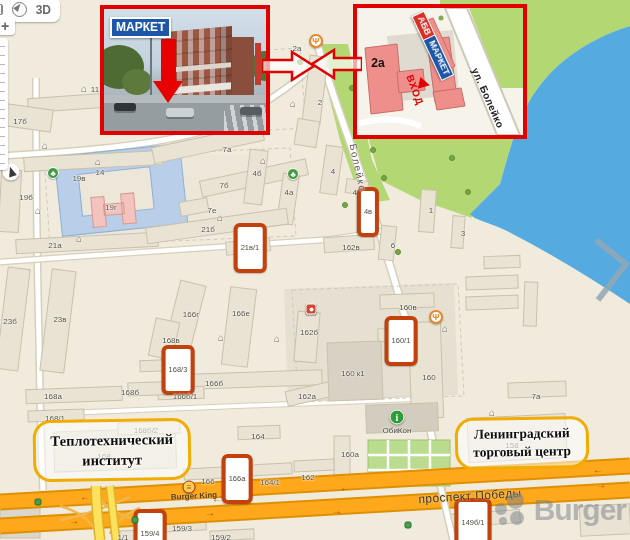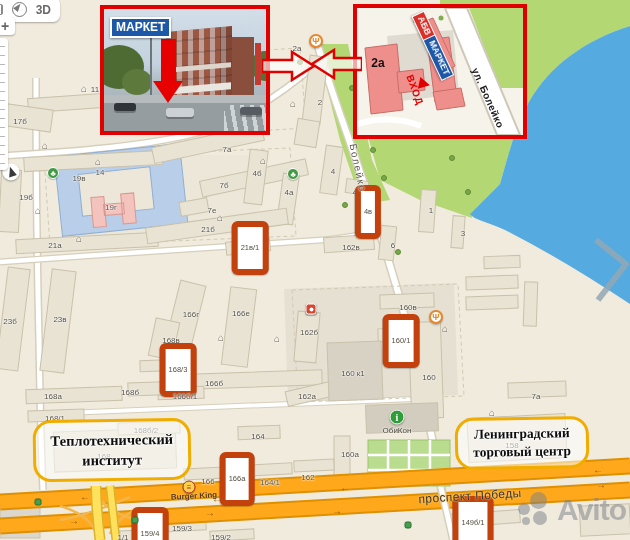--- a/index.html
+++ b/index.html
@@ -4,21 +4,21 @@
 <style>
   html,body{margin:0;padding:0;background:#888;}
   #stage{position:relative;width:630px;height:540px;overflow:hidden;background:#f0ebdd;
          font-family:"Liberation Sans",sans-serif;}
   #base-map{position:absolute;left:0;top:0;z-index:0;}
 
   
   #map-labels{position:absolute;inset:0;z-index:2;pointer-events:none;}
   .blabel{position:absolute;transform:translate(-50%,-50%);font-size:8px;color:#524d41;
           white-space:nowrap;text-shadow:0 0 2px #fff,0 0 2px #fff,0 0 1px #fff;}
-  .blabel.pill{background:#fff;border:6px solid #c2410c;border-radius:6px;padding:16px 3px;
+  .blabel.pill{background:#fff;border:4px solid #c2410c;border-radius:6px;padding:16px 3px;
           font-size:7.5px;box-shadow:0 1px 1px rgba(0,0,0,.2);text-shadow:none;line-height:10px;}
   .poi{position:absolute;transform:translate(-50%,-50%);display:flex;align-items:center;
        justify-content:center;box-sizing:border-box;}
   .restaurant-icon{width:14px;height:14px;border-radius:50%;background:#fff;border:2px solid #e8872b;
        color:#e8872b;font-size:9px;font-weight:bold;box-shadow:0 1px 2px rgba(0,0,0,.3);}
   .school-icon{color:#6e6356;font-size:10px;text-shadow:0 0 2px #fff,0 0 2px #fff;}
   .info-icon{width:15px;height:15px;border-radius:50%;background:#2f9e38;color:#fff;font-weight:bold;
        font-size:10px;font-family:"Liberation Serif",serif;border:1.5px solid #fff;
        box-shadow:0 1px 2px rgba(0,0,0,.35);}
   .park-icon{width:12px;height:12px;border-radius:50%;background:#3f9a41;color:#fff;font-size:8px;
@@ -434,16 +434,16 @@
   <div id="zoom-plus">+</div>
   <div id="zoom-ruler"></div>
 
   <div id="avito">
     <span class="avito-dots">
       <span class="dot d1"></span>
         <span class="dot d2"></span>
       <span class="dot d3"></span>
         <span class="dot d4"></span>
     </span>
-    <span id="avito-text">Avito</span>
+    <span id="avito-text">Burger</span>
   </div>
 
 </div>
 
 </body></html>

